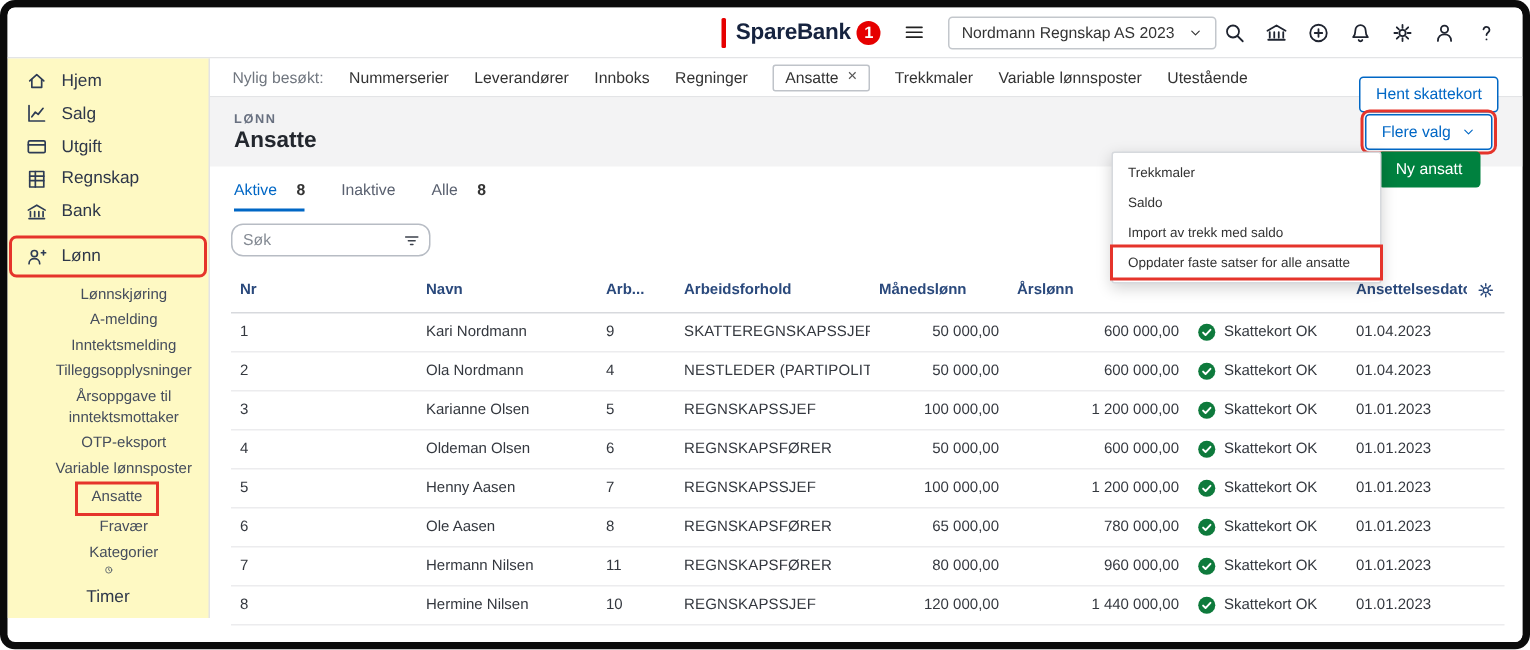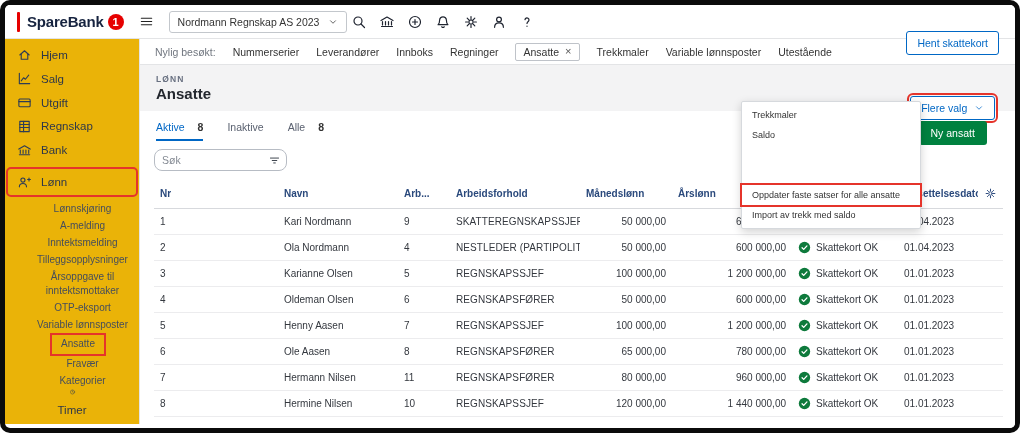--- a/index.html
+++ b/index.html
@@ -18,21 +18,21 @@
     position: absolute; left: 5px; top: 5px; right: 5px; bottom: 5px;
     background: #ffffff; border-radius: 5px; overflow: hidden;
   }
   svg { display: block; }
   .ic { stroke: currentColor; fill: none; stroke-width: 1.2; stroke-linecap: round; stroke-linejoin: round; }
 
   
   .topbar {
     position: absolute; left: 0; top: 0; right: 0; height: 34px;
     background: #fff; border-bottom: 1px solid #e3e4e6;
-    display: flex; align-items: center; justify-content: flex-start;
+    display: flex; align-items: center; justify-content: flex-end;
     padding: 0 12px;
   }
   .topbar-left { display: flex; align-items: center; }
   .brand-bar { width: 3px; height: 20px; background: #e60000; margin-right: 7px; border-radius: 1px; }
   .brand { display: flex; align-items: center; gap: 4px; cursor: pointer; }
   .brand-name { font-size: 15px; font-weight: bold; color: #16233f; letter-spacing: -0.2px; }
   .brand-badge {
     width: 16px; height: 16px; border-radius: 50%;
     background: #e60000; color: #fff; font-size: 11px; font-weight: bold;
     display: flex; align-items: center; justify-content: center;
@@ -44,39 +44,39 @@
     font-size: 10.5px; color: #333; cursor: pointer; background: #fff;
   }
   .topbar-right { display: flex; align-items: center; gap: 4px; }
   .icon-btn {
     width: 24px; height: 24px; display: flex; align-items: center; justify-content: center;
     color: #1f2430; background: none; border: none; cursor: pointer;
   }
 
   
   .sidebar {
-    position: absolute; left: 0; top: 34px; bottom: 4px; width: 135px;
-    background: #eab308; border-right: 1px solid #e3e4e6;
+    position: absolute; left: 0; top: 34px; bottom: 16px; width: 135px;
+    background: #fef9c3; border-right: 1px solid #e3e4e6;
     display: flex; flex-direction: column; padding: 4px 0 8px;
   }
   .side-item {
     display: flex; align-items: center; gap: 9px;
     height: 27px; margin: 0 4px; padding: 0 8px;
     font-size: 11.5px; color: #2e3749; cursor: pointer; border-radius: 2px;
   }
   .side-item .sicon { color: #2e3c55; }
   .side-item.lonn { margin-top: 8px; }
   .side-sub { display: flex; flex-direction: column; padding: 7px 6px 0 27px; gap: 1px; text-align: center; }
   .side-sub-item {
     font-size: 10px; color: #454d5c; line-height: 14px; padding: 1px 0;
     cursor: pointer;
   }
   .side-timer { margin-top: auto; flex-direction: column; }
 
-  .ann { outline: 2px solid #e5342b; outline-offset: 1px; margin-top: 40px; }
+  .ann { outline: 2px solid #e5342b; outline-offset: 1px; }
   .ann-pad { display: inline-block; padding: 2px 9px 3px; margin-left: -9px; outline: 2px solid #e5342b; }
 
   
   .main { position: absolute; left: 135px; top: 34px; right: 0; bottom: 0; background: #fff; }
   .quicknav {
     height: 26px; border-bottom: 1px solid #e3e4e6;
     display: flex; align-items: center; gap: 17px; padding: 0 15px;
     font-size: 10.5px; color: #333;
   }
   .recent-label { color: #70767f; }
@@ -532,18 +532,18 @@
               <td class="gearcol"></td>
             </tr>
           </tbody>
         </table>
       </section>
     </main>
 
     <div class="menu">
       <div class="menu-item">Trekkmaler</div>
       <div class="menu-item">Saldo</div>
+      <div class="menu-item">Import av trekk med saldo</div>
       <div class="menu-item ann">Oppdater faste satser for alle ansatte</div>
-      <div class="menu-item">Import av trekk med saldo</div>
     </div>
 
   </div>
 </div>
 
 </body></html>

